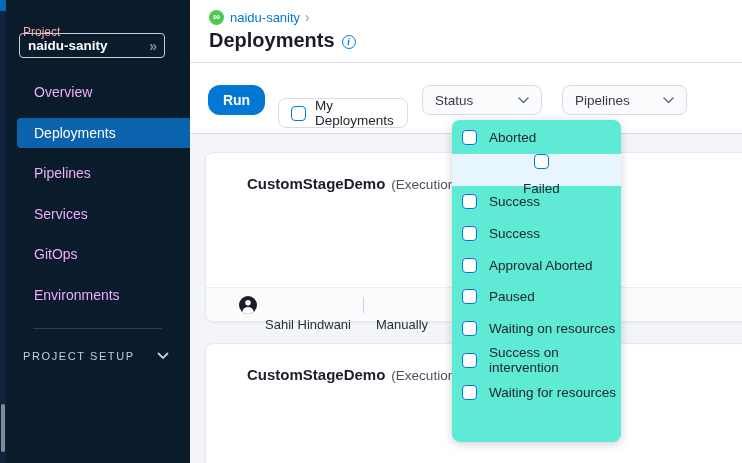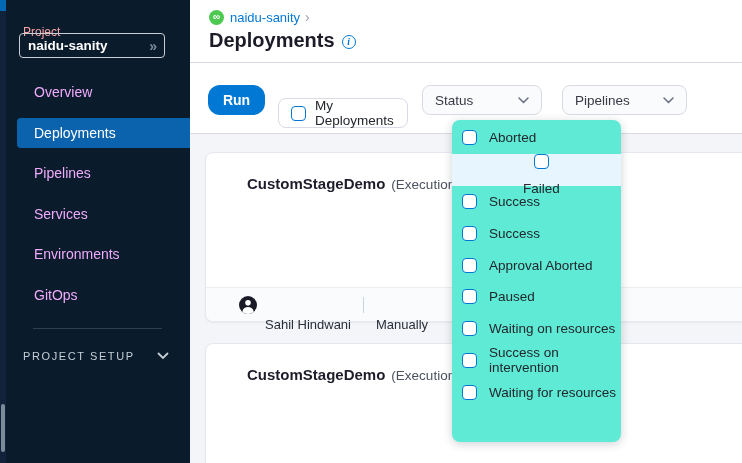--- a/index.html
+++ b/index.html
@@ -141,24 +141,24 @@
       <div class="nav-item active">
           <span>Deployments</span>
         </div>
       <div class="nav-item">
           <span>Pipelines</span>
         </div>
       <div class="nav-item">
           <span>Services</span>
         </div>
       <div class="nav-item">
+          <span>GitOps</span>
+        </div>
+      <div class="nav-item">
           <span>Environments</span>
-        </div>
-      <div class="nav-item">
-          <span>GitOps</span>
         </div>
     </div>
     <div class="side-divider"></div>
     <div class="project-setup">
       <span>PROJECT SETUP</span>
       <svg width="12" height="8" viewBox="0 0 12 8">
           <path d="M1.5 1.5 L6 6 L10.5 1.5" fill="none" stroke="#c6cfd6" stroke-width="1.8" stroke-linecap="round"></path>
         </svg>
     </div>
   </div>

